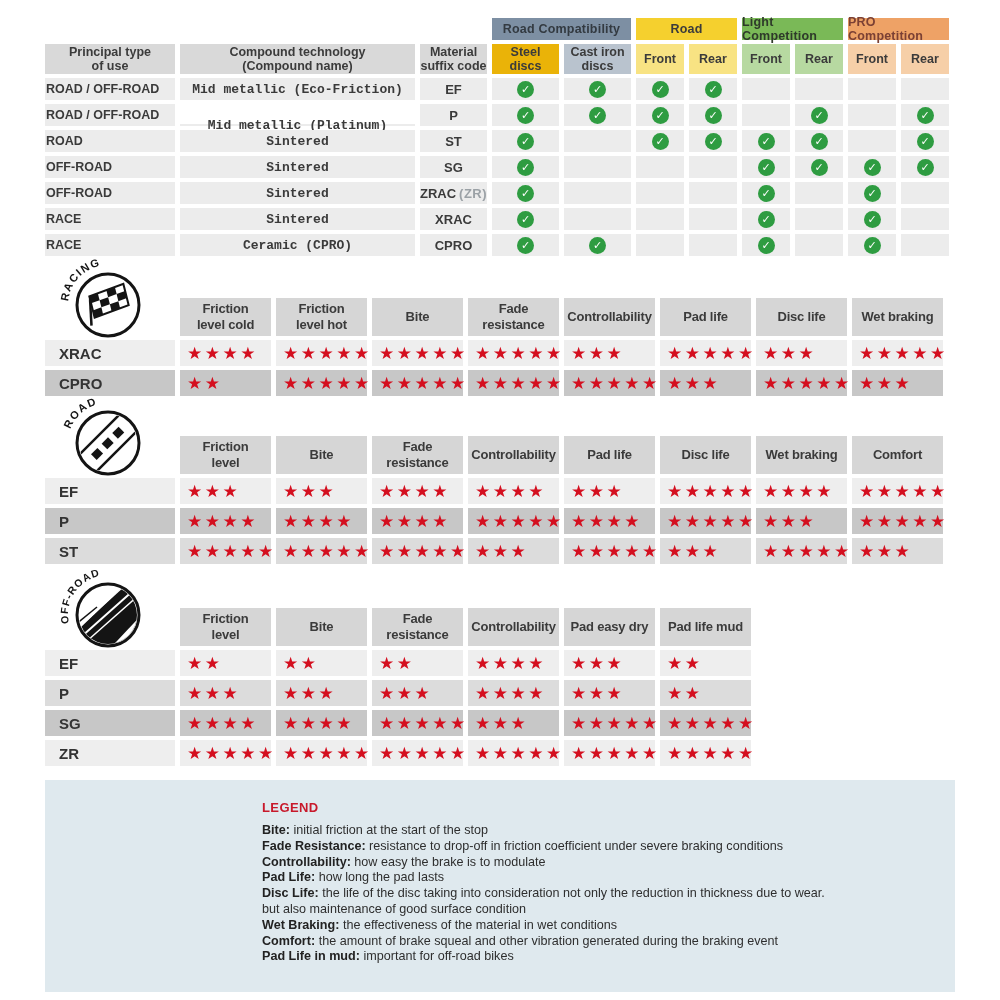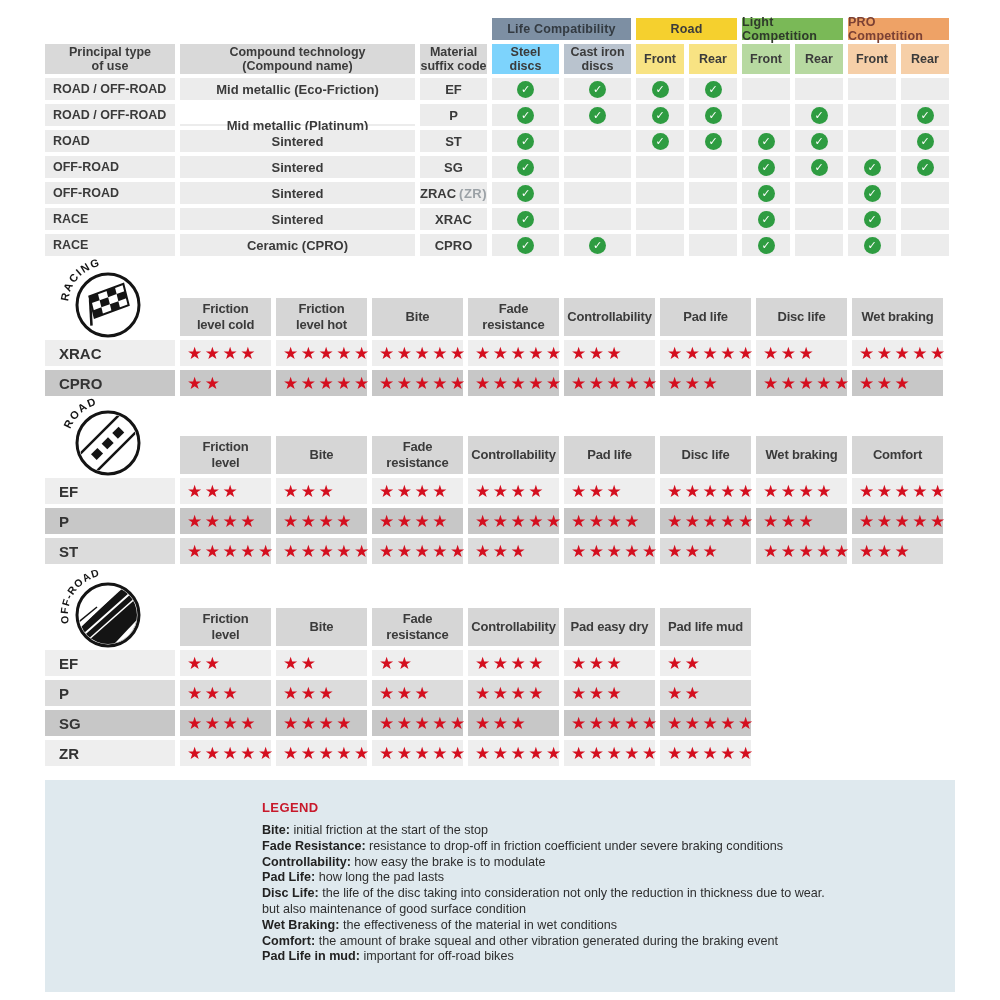--- a/index.html
+++ b/index.html
@@ -13,22 +13,22 @@
     grid-template-columns:130px 235px 67px 67px 67px 48px 48px 48px 48px 48px 48px;
     grid-template-rows:22px 30px repeat(7,22px);
     column-gap:5px; row-gap:4px;
   }
   .group-cell { display:flex; align-items:center; justify-content:center;
     font-size:12.5px; font-weight:bold; letter-spacing:.2px; }
   .hdr { display:flex; align-items:center; justify-content:center; text-align:center;
     font-size:12.5px; font-weight:bold; line-height:1.15; white-space:pre-line; color:#3b3b3b; }
   .main-hdr { background:#d9d9d9; }
   .data-cell { background:#ececec; display:flex; align-items:center; font-size:12.5px; font-weight:bold; }
-  .data-use { padding-left:8px; }
-  .data-tech { justify-content:center; font-size:13px; }
+  .data-use { padding-left:1px; }
+  .data-tech { justify-content:center; font-size:13px;font-family:Liberation Mono, monospace; }
   .data-suffix { justify-content:center; font-size:13px; }
   .suffix-note { color:#9ba1a6; font-weight:bold; margin-left:3px; letter-spacing:.5px; }
   .check-cell { justify-content:center; }
   .check-icon { width:17px; height:17px; border-radius:50%; background:#2e9c41;
     display:flex; align-items:center; justify-content:center; }
   .check-icon::after { content:"✓"; color:#fff; font-size:11px; font-weight:bold; line-height:1; }
 
   
   .rating { position:relative; display:grid; column-gap:5px; row-gap:4px; }
   .rating .col-hdr { background:#d6d6d6; display:flex; align-items:center; justify-content:center;
@@ -50,31 +50,31 @@
   .legend-line { font-size:12.6px; line-height:15.8px; color:#2e2e2e; font-weight:normal; }
   .legend-line .term { font-weight:bold; color:#222; }
 
   svg text { font-family:"Liberation Sans","DejaVu Sans",sans-serif; }
 </style>
 </head>
 <body>
 
 <div class="page">
   <div id="compat-grid">
-      <div class="group-cell" style="background: rgb(125, 143, 163); color: rgb(51, 58, 65); grid-area: 1 / 4 / auto / span 2;">Life Compatibility</div>
+      <div class="group-cell" style="background: rgb(125, 143, 163); color: rgb(51, 58, 65); grid-area: 1 / 4 / auto / span 2;">Road Compatibility</div>
       <div class="group-cell" style="background: rgb(245, 208, 46); color: rgb(59, 59, 59); grid-area: 1 / 6 / auto / span 2;">Road</div>
       <div class="group-cell" style="background: rgb(122, 185, 87); color: rgb(46, 58, 42); grid-area: 1 / 8 / auto / span 2;">Light Competition</div>
       <div class="group-cell" style="background: rgb(238, 162, 102); color: rgb(123, 64, 52); grid-area: 1 / 10 / auto / span 2;">PRO Competition</div>
       <div class="hdr main-hdr" style="grid-area: 2 / 1;">Principal type
 of use</div>
       <div class="hdr main-hdr" style="grid-area: 2 / 2;">Compound technology
 (Compound name)</div>
       <div class="hdr main-hdr" style="grid-area: 2 / 3;">Material
 suffix code</div>
-      <div class="hdr" style="background: #7dd3fc; grid-area: 2 / 4;">Steel
+      <div class="hdr" style="background: #eab308; grid-area: 2 / 4;">Steel
 discs</div>
       <div class="hdr" style="background: rgb(185, 195, 206); grid-area: 2 / 5;">Cast iron
 discs</div>
       <div class="hdr" style="background: rgb(248, 227, 131); grid-area: 2 / 6;">Front</div>
       <div class="hdr" style="background: rgb(248, 227, 131); grid-area: 2 / 7;">Rear</div>
       <div class="hdr" style="background: rgb(183, 217, 161); grid-area: 2 / 8;">Front</div>
       <div class="hdr" style="background: rgb(183, 217, 161); grid-area: 2 / 9;">Rear</div>
       <div class="hdr" style="background: rgb(246, 207, 168); grid-area: 2 / 10;">Front</div>
       <div class="hdr" style="background: rgb(246, 207, 168); grid-area: 2 / 11;">Rear</div>
       <div class="data-cell data-use" style="grid-area: 3 / 1;">ROAD / OFF-ROAD</div>

